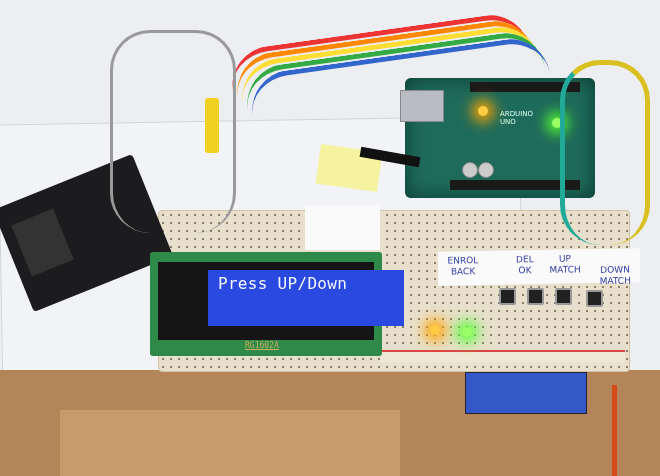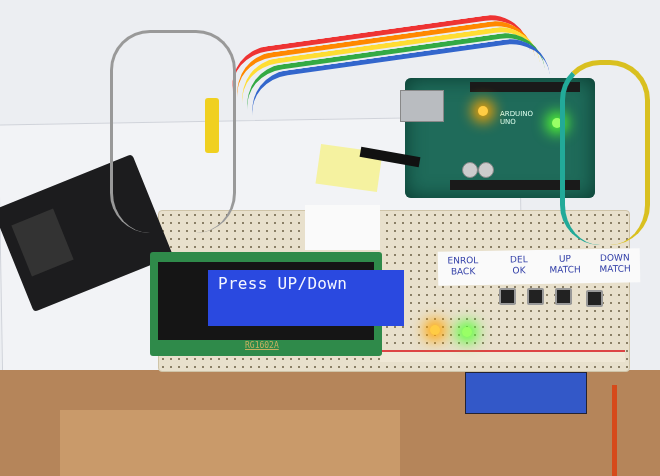--- a/index.html
+++ b/index.html
@@ -73,29 +73,29 @@
 <div class="abs lcd-screen">
   <div>Press UP/Down</div>
 </div>
 <div class="abs lcd-label">RG1602A</div>
 
 <div class="abs labels">
   <div class="lbl" style="left:2px;top:4px;text-align:center;">
       <div>ENROL</div>
       <div>BACK</div>
     </div>
-  <div class="lbl" style="left:58px;top:4px;">
+  <div class="lbl" style="left:64px;top:4px;">
       <div>DEL</div>
       <div>OK</div>
     </div>
   <div class="lbl" style="left:104px;top:4px;">
       <div>UP</div>
       <div>MATCH</div>
     </div>
-  <div class="lbl" style="left:154px;top:4px;">
+  <div class="lbl" style="left:154px;top:16px;">
       <div>DOWN</div>
       <div>MATCH</div>
     </div>
 </div>
 
 <div class="abs btn" style="left:499px;top:288px;"></div>
 <div class="abs btn" style="left:527px;top:288px;"></div>
 <div class="abs btn" style="left:555px;top:288px;"></div>
 <div class="abs btn" style="left:586px;top:290px;"></div>
 

